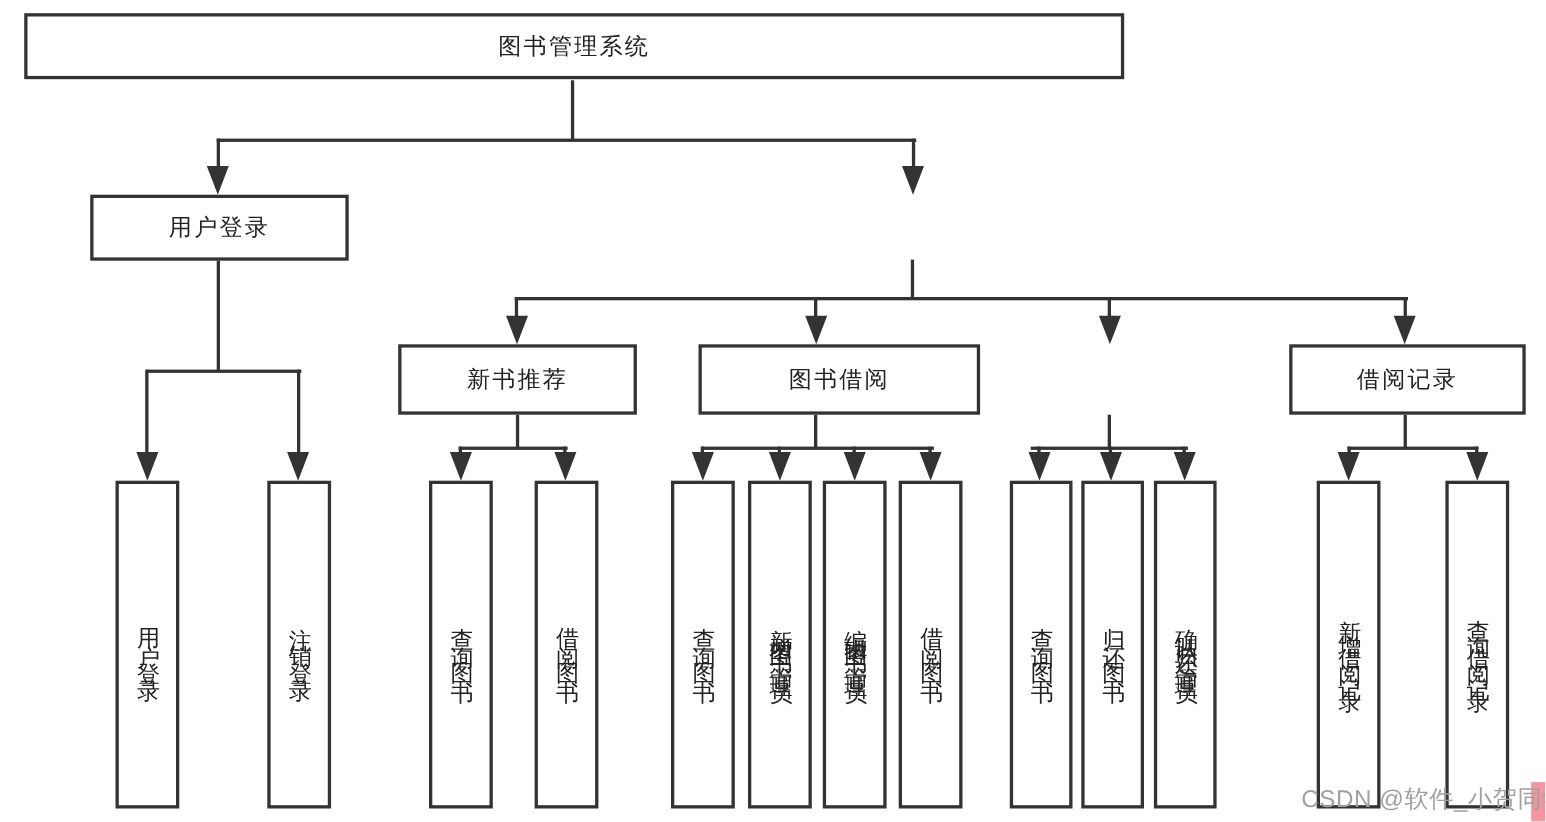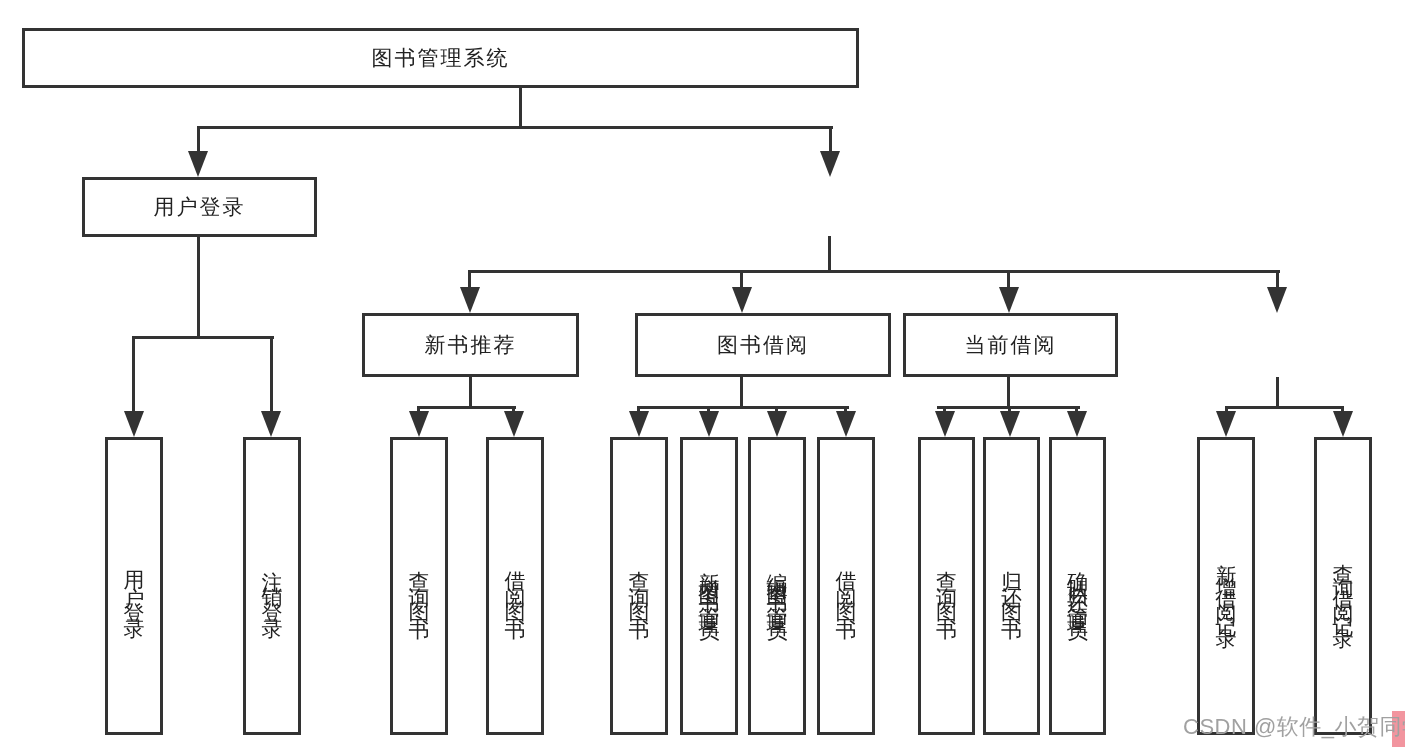--- a/index.html
+++ b/index.html
@@ -101,36 +101,36 @@
   <div class="arr" style="left:1000px; top:411px;"></div>
   <div class="arr" style="left:1067px; top:411px;"></div>
 
   <div class="line" style="left:1276px; top:377px; width:3px; height:31px;"></div>
   <div class="line" style="left:1225px; top:406px; width:119px; height:3px;"></div>
   <div class="line" style="left:1225px; top:406px; width:3px; height:8px;"></div>
   <div class="line" style="left:1341px; top:406px; width:3px; height:8px;"></div>
   <div class="arr" style="left:1216px; top:411px;"></div>
   <div class="arr" style="left:1333px; top:411px;"></div>
 
-  <div class="box" style="left:22px; top:28px; width:837px; height:60px;">
+  <div class="box" style="left:22px; top:12px; width:1000px; height:60px;">
     <span>图书管理系统</span>
   </div>
 
   <div class="box" style="left:82px; top:177px; width:235px; height:60px;">
     <span>用户登录</span>
   </div>
 
   <div class="box" style="left:362px; top:313px; width:217px; height:64px;align-items:center;">
     <span>新书推荐</span>
   </div>
   <div class="box" style="left:635px; top:313px; width:256px; height:64px;">
     <span>图书借阅</span>
   </div>
-  <div class="box" style="left:903px; top:313px; width:215px; height:64px;">
-    <span>当前借阅</span>
+  <div class="box" style="left:1172px; top:313px; width:215px; height:64px;">
+    <span>借阅记录</span>
   </div>
 
   <div class="leaf" style="left:105px;">
     <span class="v4">用户登录</span>
   </div>
   <div class="leaf" style="left:243px;">
     <span class="v4">注销登录</span>
   </div>
 
   <div class="leaf" style="left:390px;">

